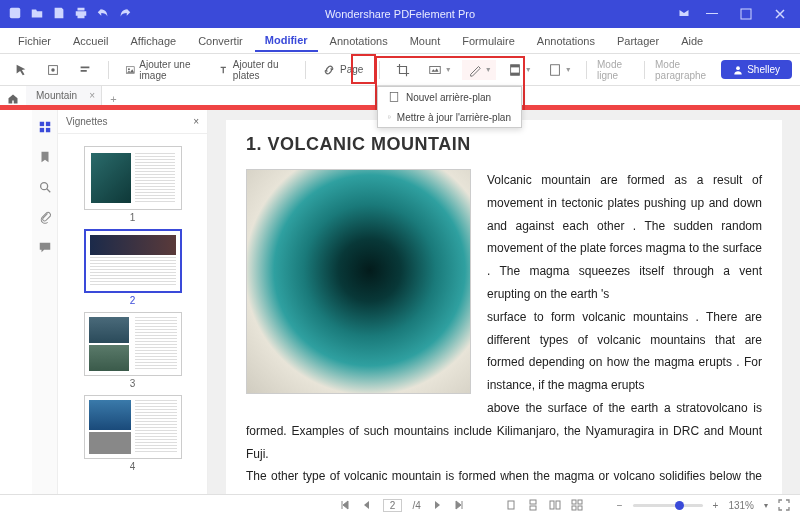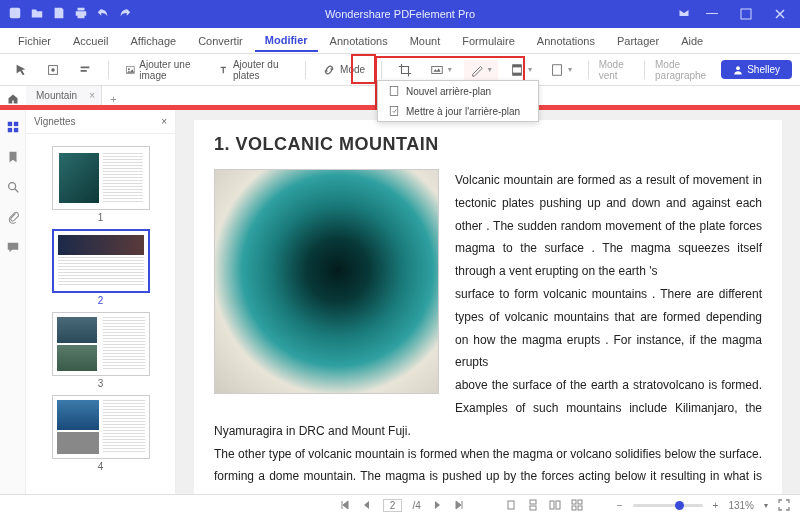--- a/index.html
+++ b/index.html
@@ -29,21 +29,21 @@
 .highlight-box { position: absolute; border: 2px solid #e03030; pointer-events: none; }
 
 
 .tabstrip { height: 24px; display: flex; align-items: flex-end; border-bottom: 5px solid #ef4444; }
 .tabstrip .home { width: 26px; display: flex; justify-content: center; }
 .tabstrip .tab { padding: 0 24px 0 10px; height: 100%; display: flex; align-items: center; font-size: 10px; color: #666; border-right: 1px solid #e0e0e0; position: relative; background: #f7f7f9; }
 .tabstrip .tab .x { position: absolute; right: 6px; font-size: 10px; color: #999; }
 .tabstrip .plus { padding: 0 8px; color: #999; }
 
 
-.main { display: flex; height: calc(516px - 28px - 26px - 32px - 24px - 22px); }
+.main { display: flex; height: calc(516px - 28px - 26px - 32px - 24px - 22px); margin-left: 32px; }
 .sidetools { width: 26px; background: #fafafa; border-right: 1px solid #eee; display: flex; flex-direction: column; align-items: center; gap: 14px; padding-top: 10px; }
 .sidetools svg { width: 14px; height: 14px; fill: #888; }
 .sidetools .active svg { fill: #3a4ad9; }
 
 .thumbs { width: 150px; border-right: 1px solid #eee; display: flex; flex-direction: column; }
 .thumbs-head { display: flex; align-items: center; justify-content: space-between; padding: 6px 8px; font-size: 10px; color: #666; border-bottom: 1px solid #eee; }
 .thumbs-body { flex: 1; overflow-y: auto; padding: 6px 0; }
 .thumb { margin: 6px auto 2px; display: flex; flex-direction: column; align-items: center; }
 .thumb .page { width: 98px; height: 64px; border: 1px solid #ccc; background: #fff; position: relative; overflow: hidden; }
 .thumb.sel .page { border: 2px solid #3a4ad9; }
@@ -165,21 +165,21 @@
       <svg viewBox="0 0 16 16">
         <path d="M4 3h8v2H9v8H7V5H4z"></path>
       </svg>
       <span>Ajouter du plates</span>
     </span>
   <div class="sep"></div>
   <span class="btn">
       <svg viewBox="0 0 16 16">
         <path d="M6 10a3 3 0 010-4l2-2a3 3 0 014 4M10 6a3 3 0 010 4l-2 2a3 3 0 01-4-4" fill="none" stroke="#666" stroke-width="1.3"></path>
       </svg>
-      <span>Mode</span>
+      <span>Page</span>
     </span>
   <div class="sep"></div>
   <span class="btn">
       <svg viewBox="0 0 16 16">
         <path d="M4 1v11h11M1 4h11v11" fill="none" stroke="#666" stroke-width="1.3"></path>
       </svg>
     </span>
   <span class="btn">
       <svg viewBox="0 0 16 16">
         <rect x="2" y="4" width="12" height="8" fill="none" stroke="#666"></rect>
@@ -203,35 +203,35 @@
       <span style="font-size:8px;color:#999">▾</span>
     </span>
   <span class="btn">
       <svg viewBox="0 0 16 16">
         <rect x="3" y="2" width="10" height="12" fill="none" stroke="#666"></rect>
         <path d="M5 5h6M5 8h6M5 11h4"></path>
       </svg>
       <span style="font-size:8px;color:#999">▾</span>
     </span>
   <div class="sep"></div>
-  <span class="muted">Mode vent</span>
+  <span class="muted">Mode ligne</span>
   <div class="sep"></div>
   <span class="muted">Mode paragraphe</span>
   <div class="user-pill">
     <svg viewBox="0 0 16 16" width="10" height="10" fill="#fff">
         <circle cx="8" cy="5" r="3"></circle>
         <path d="M2 15c0-3 3-5 6-5s6 2 6 5z"></path>
       </svg>
     <span>Shelley</span>
   </div>
 
   <div class="highlight-box" style="left:351px; top:0px; width:25px; height:30px;"></div>
 </div>
 
-<div class="dropdown" style="left:377px; top:80px; width:162px;">
+<div class="dropdown" style="left:377px; top:86px; width:145px;">
   <div class="ditem">
       <svg viewBox="0 0 16 16">
         <rect x="3" y="2" width="10" height="12" fill="none" stroke="#666"></rect>
       </svg>
       <span>Nouvel arrière-plan</span>
     </div>
   <div class="ditem">
       <svg viewBox="0 0 16 16">
         <rect x="3" y="2" width="10" height="12" fill="none" stroke="#666"></rect>
         <path d="M6 8l2 2 3-4" fill="none" stroke="#666"></path>

